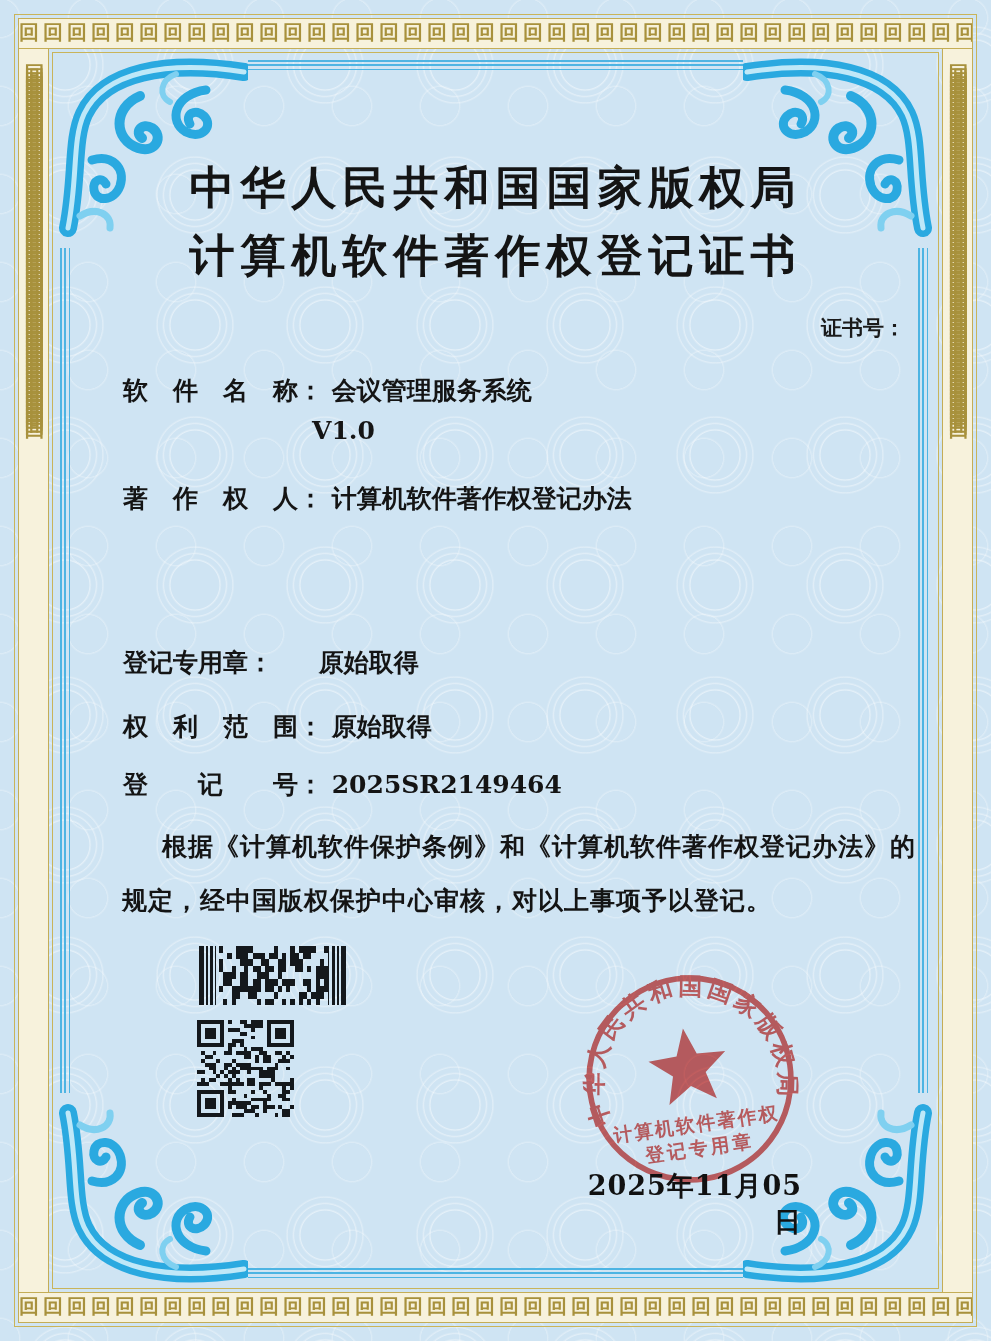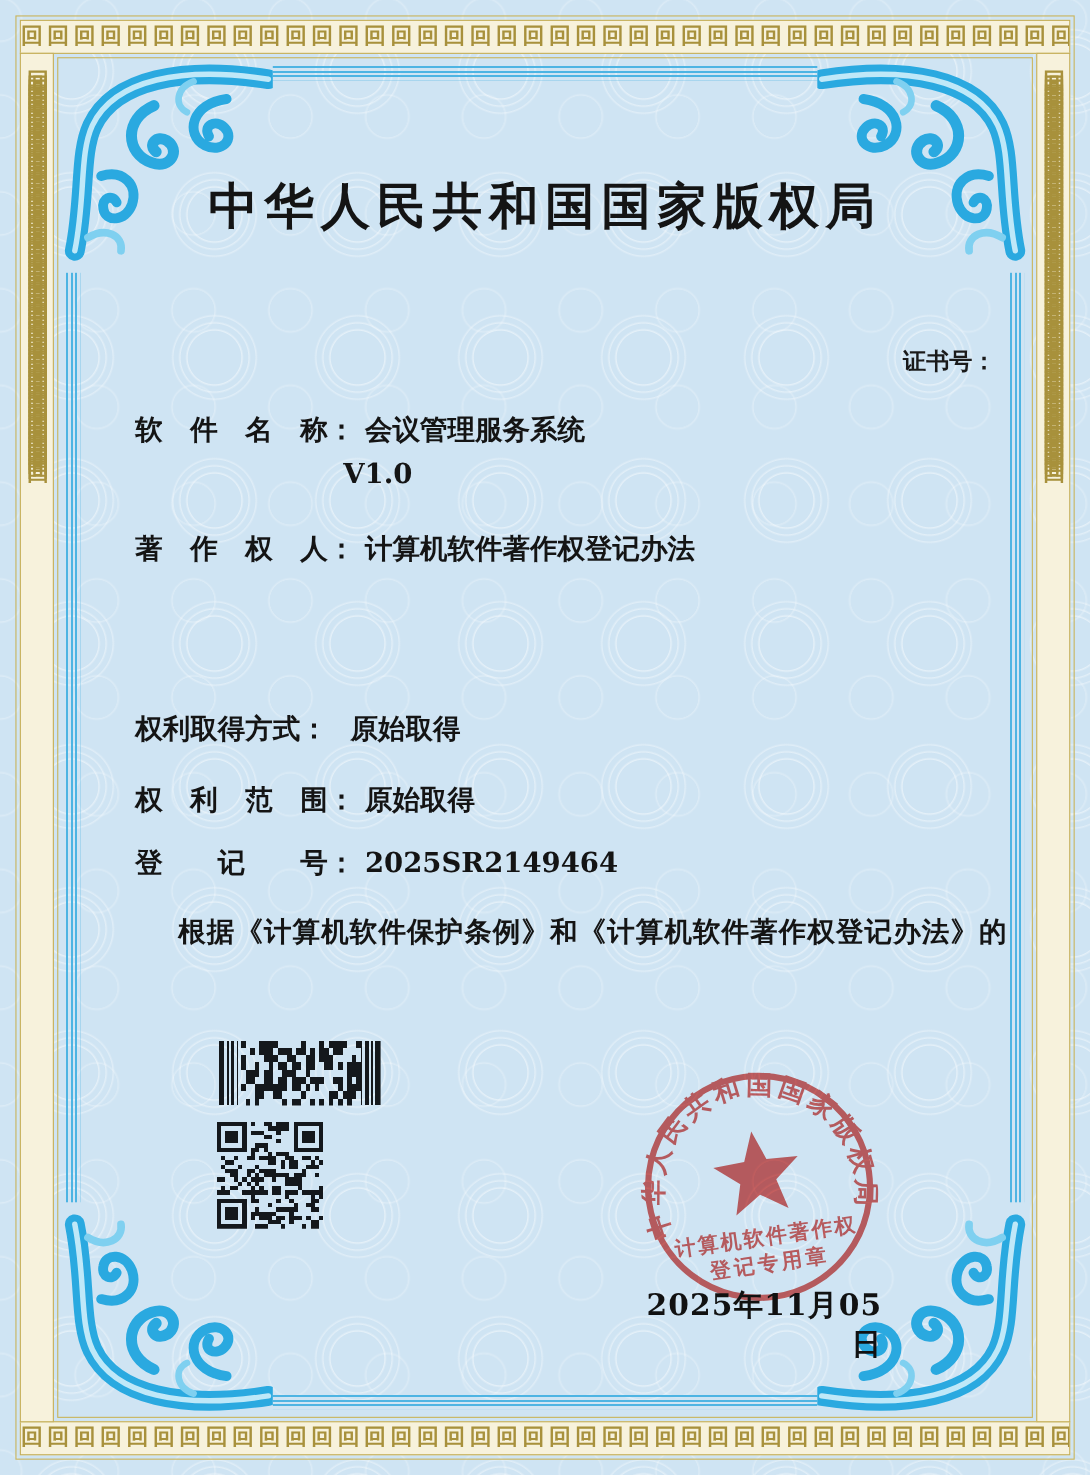--- a/index.html
+++ b/index.html
@@ -137,52 +137,54 @@
       <path d="M188,16 C110,4 48,16 28,58 C16,84 22,122 12,172" stroke="#bfe8f8" stroke-width="5"></path>
       <path d="M150,34 C118,38 112,66 130,76 C146,84 158,70 148,60 C140,52 128,58 134,68" stroke="#2aa9e0" stroke-width="9"></path>
       <path d="M84,40 C56,52 58,84 82,92 C100,98 108,80 96,72 C86,66 78,76 86,82" stroke="#2aa9e0" stroke-width="10"></path>
       <path d="M36,104 C56,98 70,112 64,130 C58,146 40,146 38,134 C36,124 46,120 50,128" stroke="#2aa9e0" stroke-width="9"></path>
       <path d="M24,160 C40,150 56,158 54,172" stroke="#7fd0f0" stroke-width="7"></path>
       <path d="M120,18 C104,24 102,40 114,46" stroke="#7fd0f0" stroke-width="6"></path>
     </g>
   </svg>
 
   <div class="title title-1">中华人民共和国国家版权局</div>
+  <div class="title title-2">计算机软件著作权登记证书</div>
 
   <div class="certno">
     <span>证书号：</span>
   </div>
 
   <div class="field" style="top:374px">
     <span class="flabel">软　件　名　称：</span>
     <span class="fvalue">会议管理服务系统</span>
   </div>
   <div class="version-line" style="top:416px">V1.0</div>
 
   <div class="field" style="top:482px">
     <span class="flabel">著　作　权　人：</span>
     <span class="fvalue">计算机软件著作权登记办法</span>
   </div>
 
   <div class="field" style="top:646px">
-    <span class="flabel">权利取得方式：</span>
+    <span class="flabel">登记专用章：</span>
     <span class="fvalue">原始取得</span>
   </div>
 
   <div class="field" style="top:710px">
     <span class="flabel">权　利　范　围：</span>
     <span class="fvalue">原始取得</span>
   </div>
 
   <div class="field" style="top:768px">
     <span class="flabel">登　　记　　号：</span>
     <span class="fvalue">2025SR2149464</span>
   </div>
 
   <div class="statement" style="top:830px;left:162px">根据《计算机软件保护条例》和《计算机软件著作权登记办法》的</div>
+  <div class="statement" style="top:884px;left:122px">规定，经中国版权保护中心审核，对以上事项予以登记。</div>
 
   <svg id="barcode-svg" class="barcode" viewBox="0 0 147 59" shape-rendering="crispEdges">
       <rect x="0" y="0" width="5" height="59"></rect>
       <rect x="7" y="0" width="2" height="59"></rect>
       <rect x="11" y="0" width="3" height="59"></rect>
       <rect x="16" y="0" width="1" height="59"></rect>
       <rect x="142" y="0" width="5" height="59"></rect>
       <rect x="138" y="0" width="2" height="59"></rect>
       <rect x="133" y="0" width="3" height="59"></rect>
       <rect x="129" y="0" width="1" height="59"></rect>

